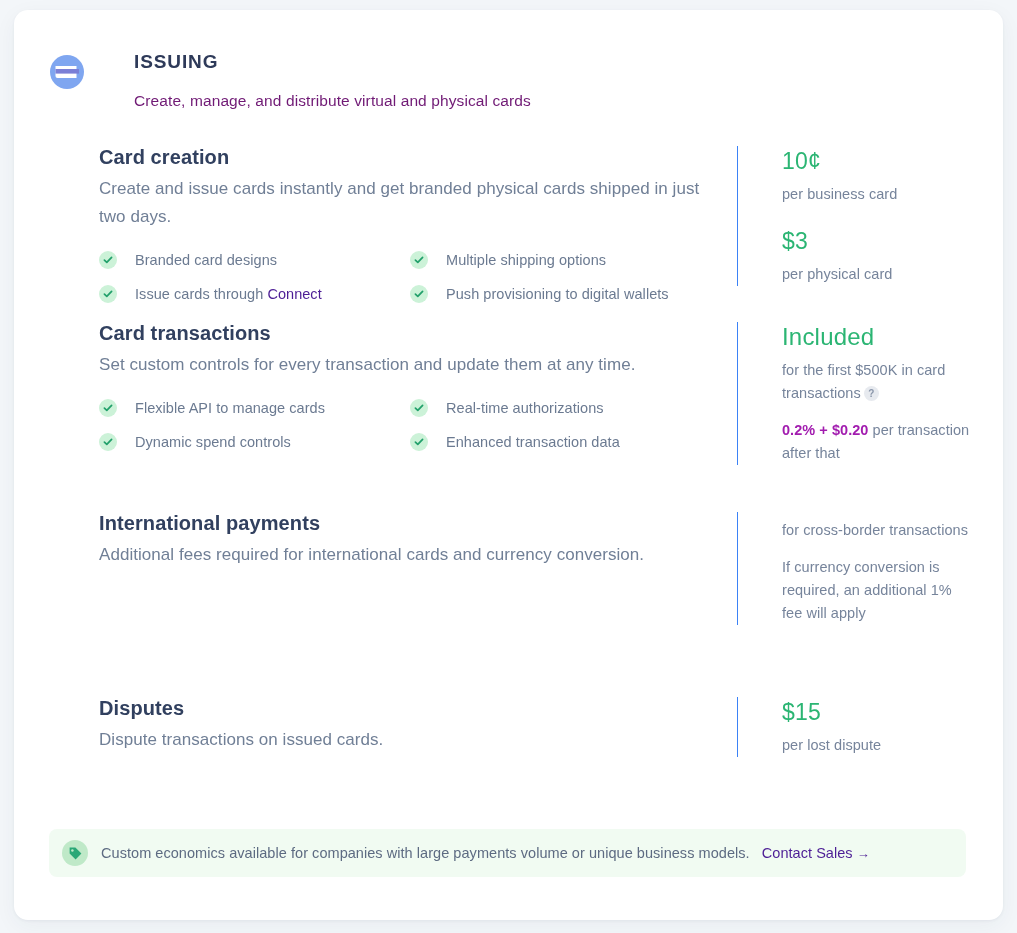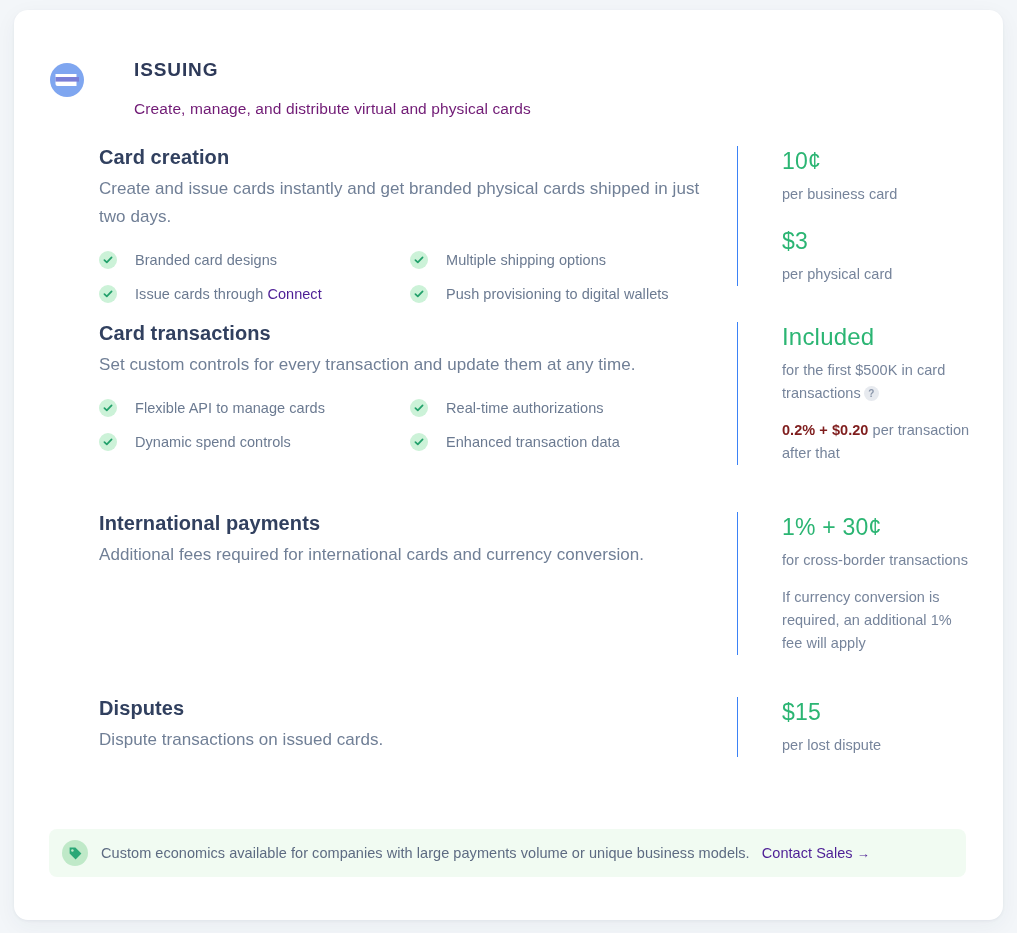--- a/index.html
+++ b/index.html
@@ -28,21 +28,21 @@
     background: #ffffff;
     border-radius: 14px;
     box-shadow: 0 1px 3px rgba(40, 50, 80, 0.06), 0 6px 22px rgba(40, 50, 80, 0.05);
     box-sizing: border-box;
   }
 
   
   .header {
     position: absolute;
     left: 35px;
-    top: 50px;
+    top: 42px;
     display: flex;
     align-items: flex-start;
   }
   .brand-icon {
     width: 36px;
     height: 36px;
     flex: 0 0 36px;
     margin-top: 2px;
   }
   .header-text {
@@ -150,21 +150,21 @@
   .price-amount.big { font-size: 24px; }
   .price-note {
     font-size: 14.5px;
     color: #76849b;
     line-height: 23px;
     margin-top: 7px;
     letter-spacing: 0.05px;
   }
   .price-note.sub { margin-top: 14px; }
   .price-note b {
-    color: #7f1d1d;
+    color: #a21caf;
     font-weight: bold;
   }
   .price-block + .price-block { margin-top: 20px; }
 
   .help-badge {
     display: inline-flex;
     align-items: center;
     justify-content: center;
     width: 15px;
     height: 15px;
@@ -339,21 +339,20 @@
         </div>
       </div>
 
       <div class="row" id="row-international">
         <div class="row-left">
           <div class="sec-title">International payments</div>
           <div class="sec-desc">Additional fees required for international cards and currency conversion.</div>
         </div>
         <div class="row-right">
           <div class="price-block">
-            <div class="price-amount">1% + 30¢</div>
             <div class="price-note">for cross-border transactions</div>
             <div class="price-note sub">If currency conversion is required, an additional 1% fee will apply</div>
           </div>
         </div>
       </div>
 
       <div class="row" id="row-disputes">
         <div class="row-left">
           <div class="sec-title">Disputes</div>
           <div class="sec-desc">Dispute transactions on issued cards.</div>

